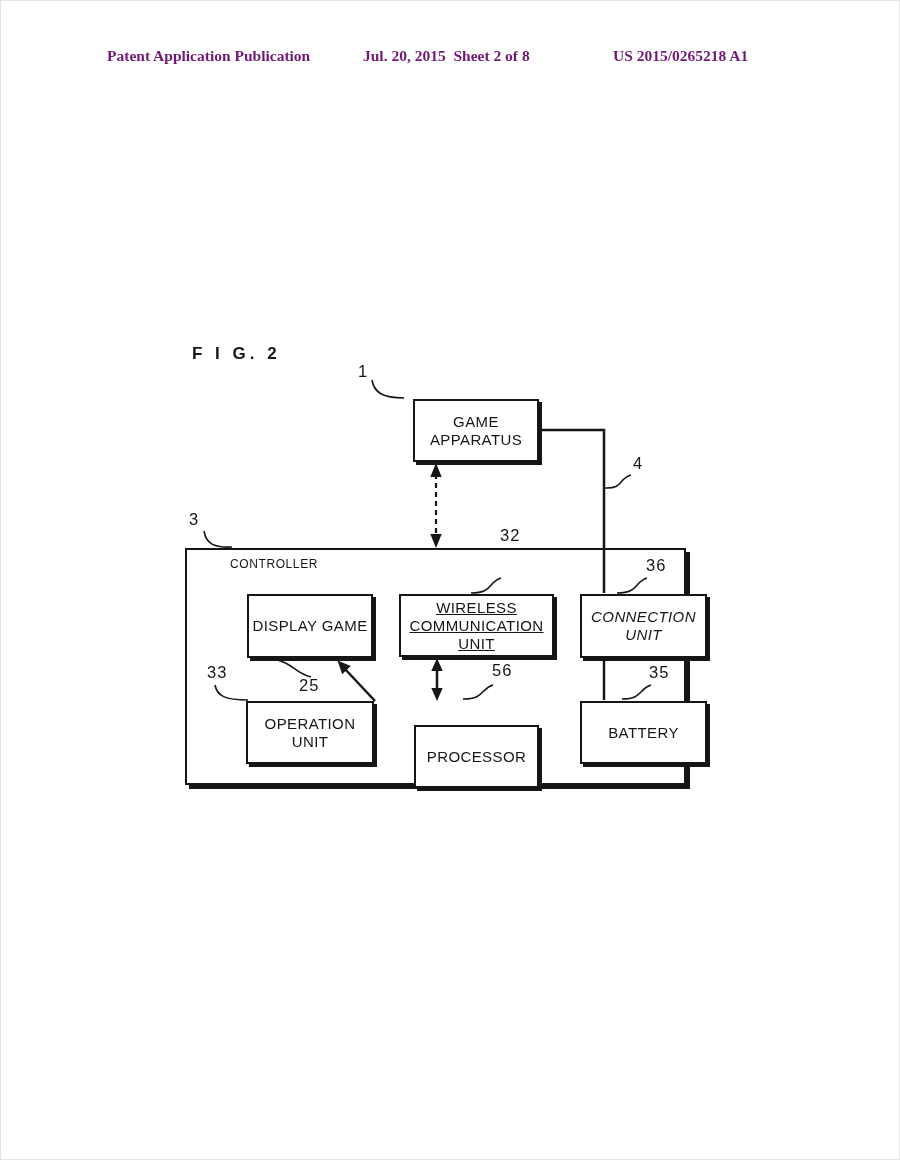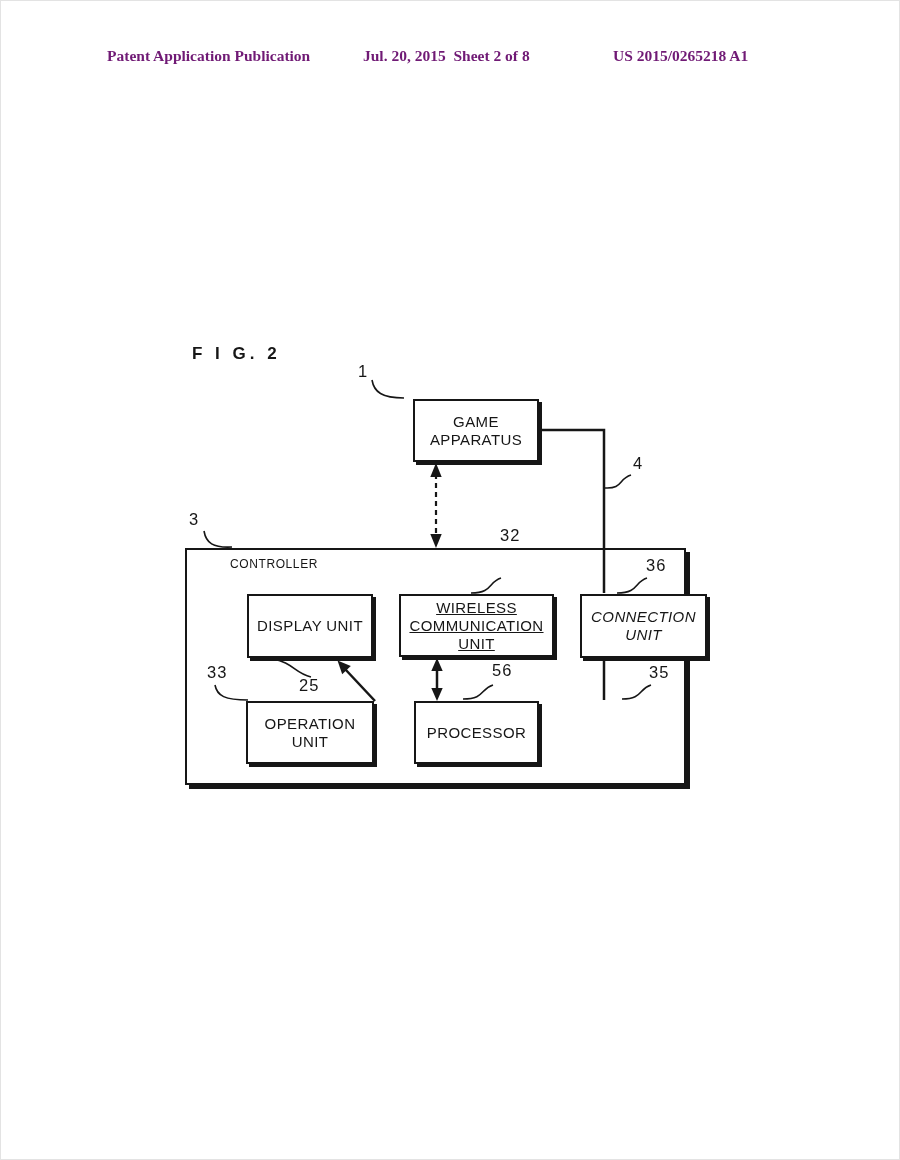--- a/index.html
+++ b/index.html
@@ -70,21 +70,21 @@
     left: 43px; top: 7px;
     font-size: 12px;
     letter-spacing: 0.6px;
     color: #161616;
   }
   .box-game       { left: 372px; top: 398px; width: 126px; height: 63px; }
   .box-display    { left: 206px; top: 593px; width: 126px; height: 64px; }
   .box-wireless   { left: 358px; top: 593px; width: 155px; height: 63px; text-decoration: underline; }
   .box-connection { left: 539px; top: 593px; width: 127px; height: 64px; font-style: italic; }
   .box-operation  { left: 205px; top: 700px; width: 128px; height: 63px; }
-  .box-processor  { left: 373px; top: 700px; width: 125px; height: 63px; }
+  .box-processor  { left: 373px; top: 724px; width: 125px; height: 63px; }
   .box-battery    { left: 539px; top: 700px; width: 127px; height: 63px; }
 
   
   .ref {
     position: absolute;
     font-size: 16.5px;
     letter-spacing: 1px;
     color: #161616;
     z-index: 3;
   }
@@ -152,29 +152,30 @@
     <path class="leader" d="M 492 684 C 479 688 484 698 462 698"></path>
     <path class="leader" d="M 650 684 C 637 688 642 698 621 698"></path>
   </svg>
 
   <div class="outer-box">
     <div class="outer-box-label">CONTROLLER</div>
   </div>
 
   <div class="dbox box-game">GAME
 APPARATUS</div>
-  <div class="dbox box-display">DISPLAY UNIT</div>
+  <div class="dbox box-display">DISPLAY GAME</div>
   <div class="dbox box-wireless">WIRELESS
 COMMUNICATION
 UNIT</div>
   <div class="dbox box-connection">CONNECTION
 UNIT</div>
   <div class="dbox box-operation">OPERATION
 UNIT</div>
   <div class="dbox box-processor">PROCESSOR</div>
+  <div class="dbox box-battery">BATTERY</div>
 
   <div class="ref ref-1">1</div>
   <div class="ref ref-4">4</div>
   <div class="ref ref-3">3</div>
   <div class="ref ref-32">32</div>
   <div class="ref ref-36">36</div>
   <div class="ref ref-33">33</div>
   <div class="ref ref-34">25</div>
   <div class="ref ref-31">56</div>
   <div class="ref ref-35">35</div>

